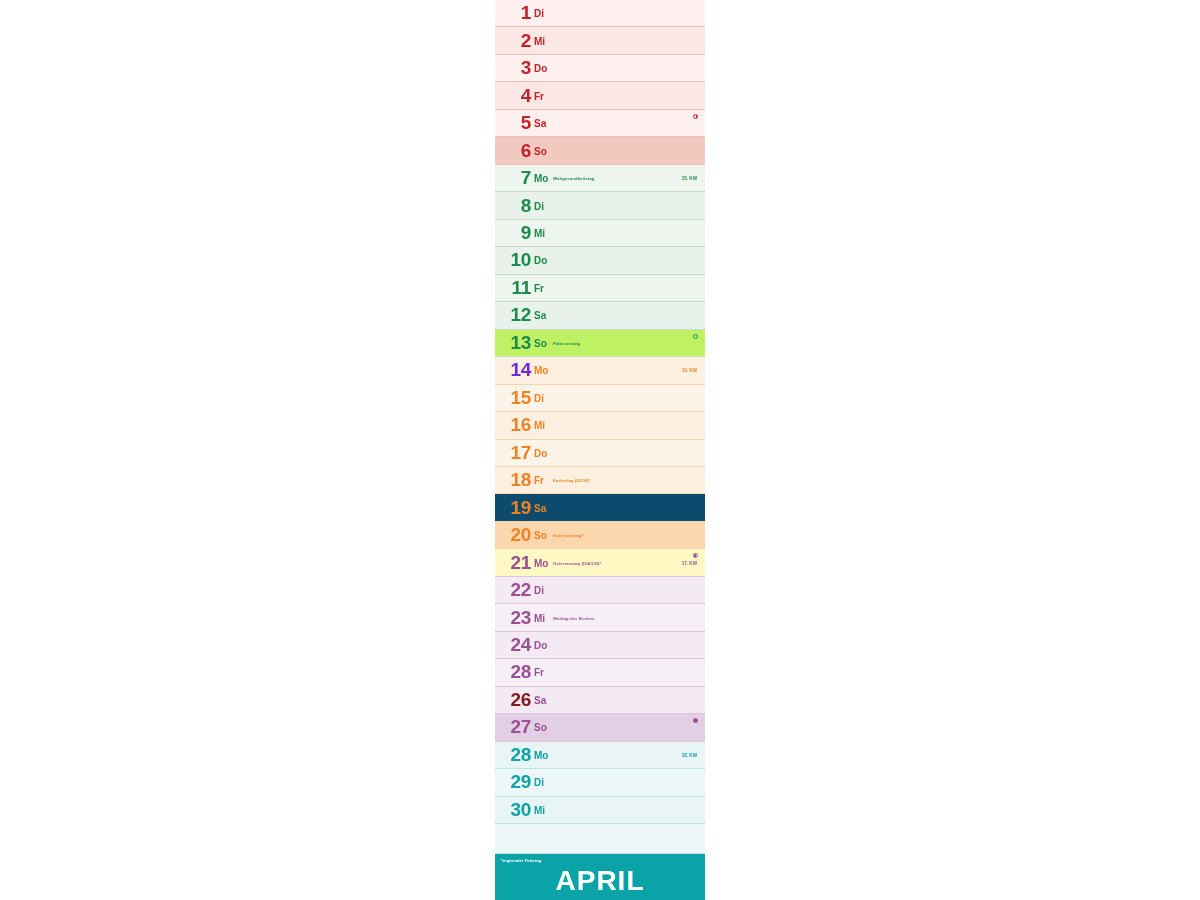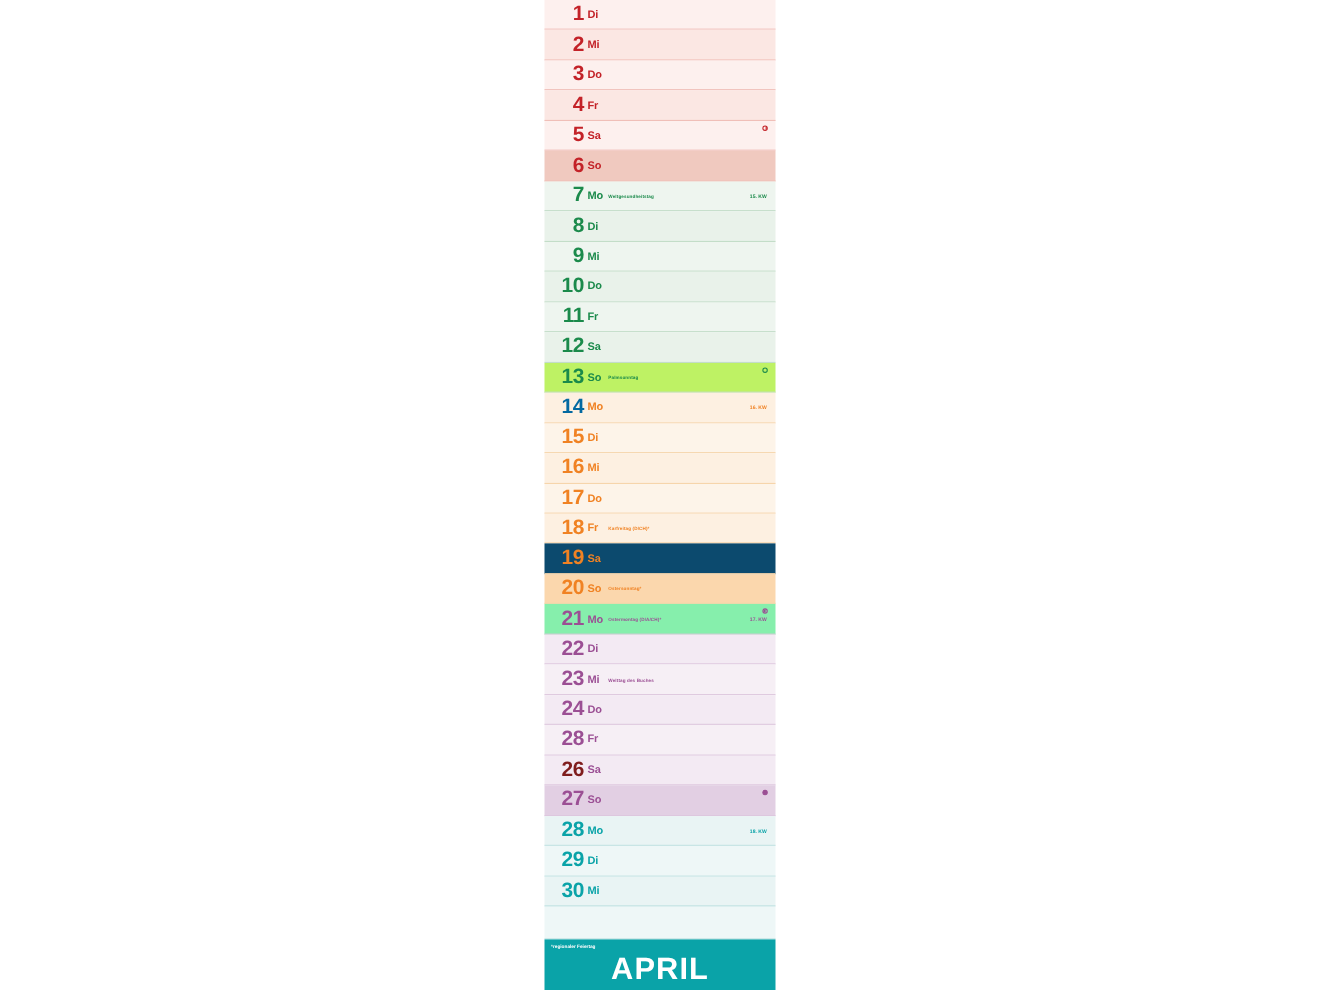--- a/index.html
+++ b/index.html
@@ -190,21 +190,21 @@
         <div class="num" style="color: rgb(27, 138, 75);">12</div>
         <div class="dow" style="color: rgb(27, 138, 75);">Sa</div>
       </div>
       <div class="day-row" style="background: #bef264; border-bottom: 1px solid rgb(195, 221, 200);">
         <div class="num" style="color: rgb(27, 138, 75);">13</div>
         <div class="dow" style="color: rgb(27, 138, 75);">So</div>
         <div class="note" style="color: rgb(27, 138, 75);">Palmsonntag</div>
         <div class="moon full" style="border: 1px solid rgb(27, 138, 75); background: transparent;"></div>
       </div>
       <div class="day-row" style="background: rgb(253, 240, 225); border-bottom: 1px solid rgb(246, 213, 171);">
-        <div class="num" style="color: #0369a1;">14</div>
+        <div class="num" style="color: #6d28d9;">14</div>
         <div class="dow" style="color: rgb(240, 130, 35);">Mo</div>
         <div class="kw" style="color: rgb(240, 130, 35);">16. KW</div>
       </div>
       <div class="day-row" style="background: rgb(253, 244, 233); border-bottom: 1px solid rgb(246, 213, 171);">
         <div class="num" style="color: rgb(240, 130, 35);">15</div>
         <div class="dow" style="color: rgb(240, 130, 35);">Di</div>
       </div>
       <div class="day-row" style="background: rgb(253, 240, 225); border-bottom: 1px solid rgb(246, 213, 171);">
         <div class="num" style="color: rgb(240, 130, 35);">16</div>
         <div class="dow" style="color: rgb(240, 130, 35);">Mi</div>
@@ -220,21 +220,21 @@
       </div>
       <div class="day-row" style="background: #0c4a6e; border-bottom: 1px solid rgb(246, 213, 171);">
         <div class="num" style="color: rgb(240, 130, 35);">19</div>
         <div class="dow" style="color: rgb(240, 130, 35);">Sa</div>
       </div>
       <div class="day-row" style="background: rgb(251, 215, 173); border-bottom: 1px solid rgb(246, 213, 171);">
         <div class="num" style="color: rgb(240, 130, 35);">20</div>
         <div class="dow" style="color: rgb(240, 130, 35);">So</div>
         <div class="note" style="color: rgb(240, 130, 35);">Ostersonntag*</div>
       </div>
-      <div class="day-row" style="background: #86efac; border-bottom: 1px solid rgb(221, 198, 221);">
+      <div class="day-row" style="background: #fef9c3; border-bottom: 1px solid rgb(221, 198, 221);">
         <div class="num" style="color: rgb(155, 79, 148);">21</div>
         <div class="dow" style="color: rgb(155, 79, 148);">Mo</div>
         <div class="note" style="color: rgb(155, 79, 148);">Ostermontag (D/A/CH)*</div>
         <div class="kw" style="color: rgb(155, 79, 148);">17. KW</div>
         <div class="moon last" style="border: 1px solid rgb(155, 79, 148);">
           <div class="moon-half-left" style="background: rgb(155, 79, 148);"></div>
         </div>
       </div>
       <div class="day-row" style="background: rgb(243, 234, 243); border-bottom: 1px solid rgb(221, 198, 221);">
         <div class="num" style="color: rgb(155, 79, 148);">22</div>

